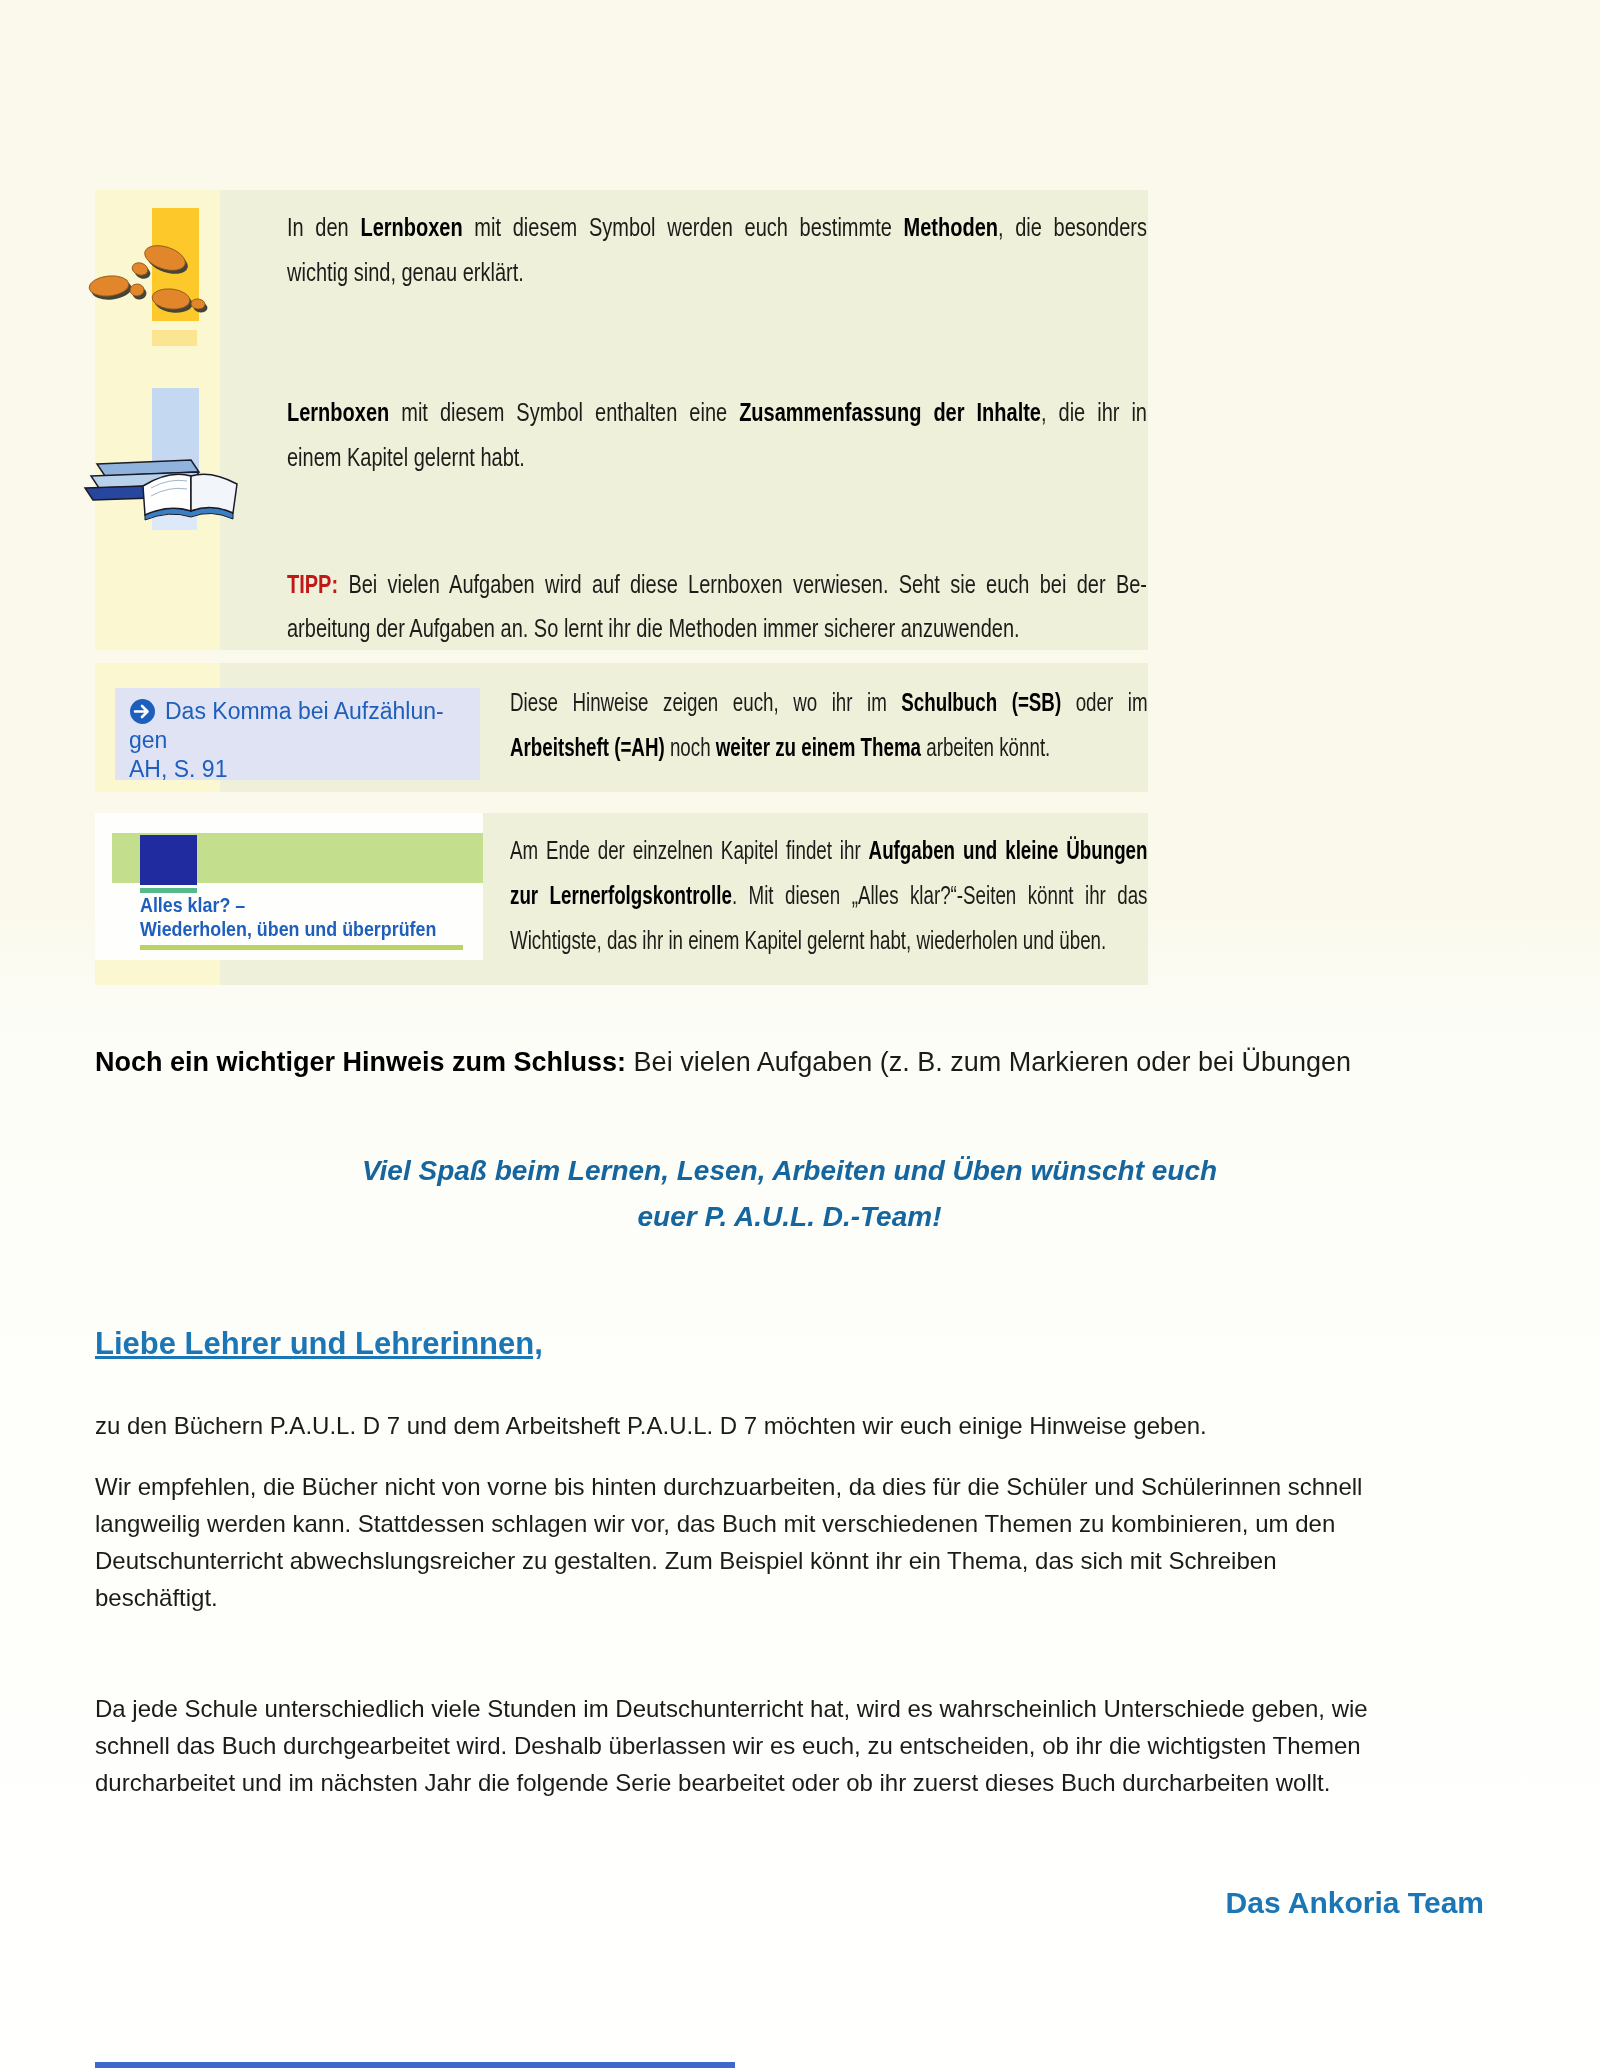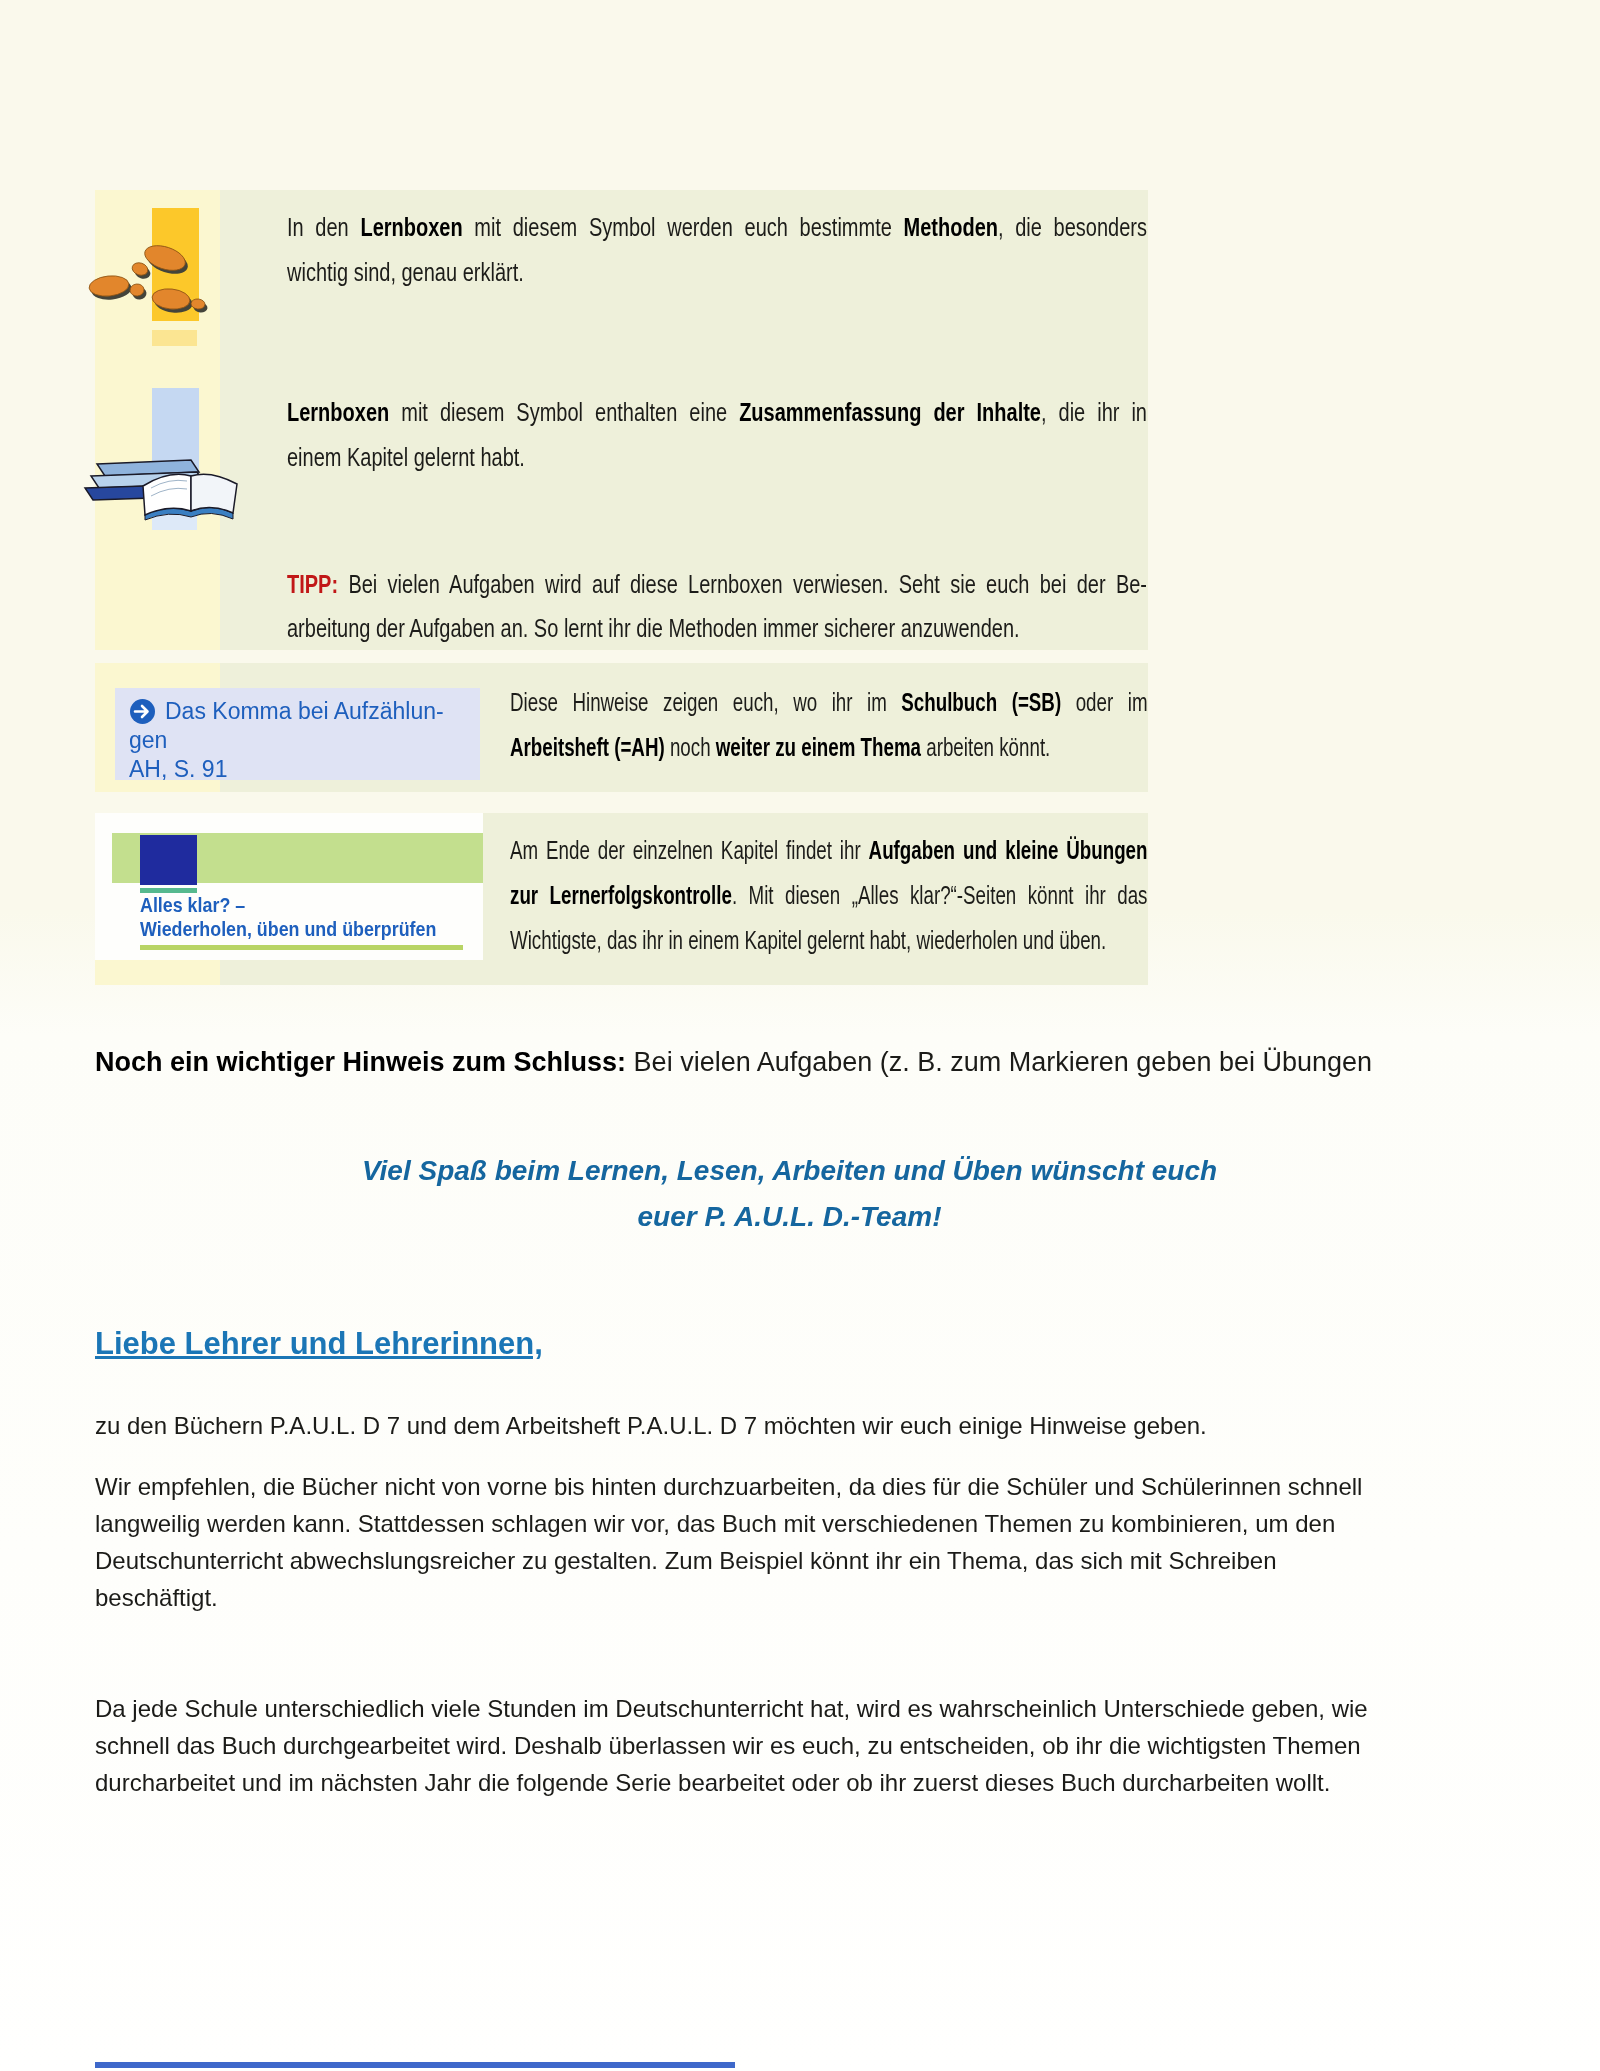--- a/index.html
+++ b/index.html
@@ -155,21 +155,21 @@
       </div>
     <div id="akunder"></div>
     <div class="tblock cond75 just" id="tbam">
         <div class="tl"><span>Am Ende der einzelnen Kapitel findet ihr </span><span class="b">Aufgaben und kleine Übungen</span></div>
         <div class="tl"><span class="b">zur Lernerfolgskontrolle</span><span>. Mit diesen „Alles klar?“-Seiten könnt ihr das</span></div>
         <div class="tl"><span>Wichtigste, das ihr in einem Kapitel gelernt habt, wiederholen und üben.</span></div>
       </div>
   </div>
 
   <div id="tbschluss">
-      <div class="tl"><span class="b">Noch ein wichtiger Hinweis zum Schluss:</span><span> Bei vielen Aufgaben (z. B. zum Markieren geben bei Übungen</span></div>
+      <div class="tl"><span class="b">Noch ein wichtiger Hinweis zum Schluss:</span><span> Bei vielen Aufgaben (z. B. zum Markieren oder bei Übungen</span></div>
     </div>
   <div id="tbwish">
       <div class="tl"><span>Viel Spaß beim Lernen, Lesen, Arbeiten und Üben wünscht euch</span></div>
       <div class="tl"><span>euer P. A.U.L. D.-Team!</span></div>
     </div>
 
   <div id="heading">Liebe Lehrer und Lehrerinnen,</div>
   <div class="para" id="p1">
       <div class="tl"><span>zu den Büchern P.A.U.L. D 7 und dem Arbeitsheft P.A.U.L. D 7 möchten wir euch einige Hinweise geben.</span></div>
     </div>
@@ -177,15 +177,16 @@
       <div class="tl"><span>Wir empfehlen, die Bücher nicht von vorne bis hinten durchzuarbeiten, da dies für die Schüler und Schülerinnen schnell</span></div>
       <div class="tl"><span>langweilig werden kann. Stattdessen schlagen wir vor, das Buch mit verschiedenen Themen zu kombinieren, um den</span></div>
       <div class="tl"><span>Deutschunterricht abwechslungsreicher zu gestalten. Zum Beispiel könnt ihr ein Thema, das sich mit Schreiben</span></div>
       <div class="tl"><span>beschäftigt.</span></div>
     </div>
   <div class="para" id="p3">
       <div class="tl"><span>Da jede Schule unterschiedlich viele Stunden im Deutschunterricht hat, wird es wahrscheinlich Unterschiede geben, wie</span></div>
       <div class="tl"><span>schnell das Buch durchgearbeitet wird. Deshalb überlassen wir es euch, zu entscheiden, ob ihr die wichtigsten Themen</span></div>
       <div class="tl"><span>durcharbeitet und im nächsten Jahr die folgende Serie bearbeitet oder ob ihr zuerst dieses Buch durcharbeiten wollt.</span></div>
     </div>
+  <div id="sig">Das Ankoria Team</div>
 
   <div id="bottomline"></div>
 </div>
 
 </body></html>

